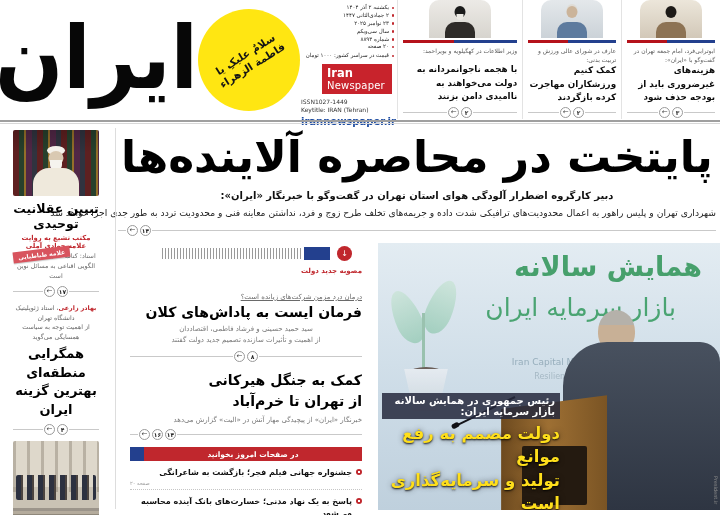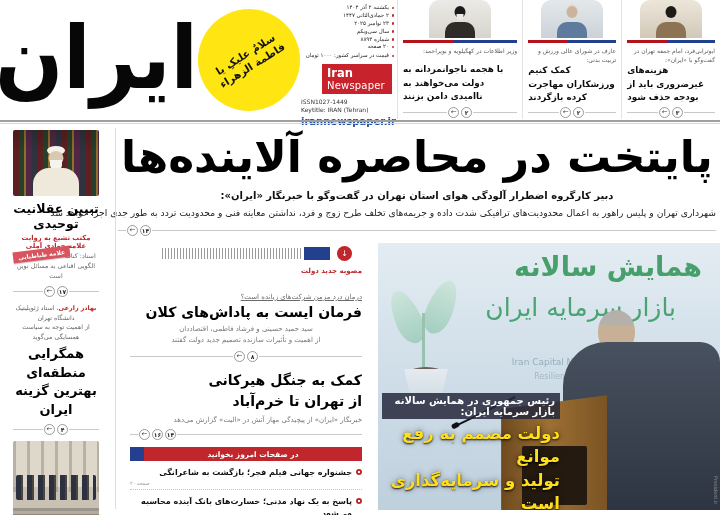--- a/index.html
+++ b/index.html
@@ -31,21 +31,21 @@
   .bphoto.b1{background:linear-gradient(180deg,#e4e8eb,#cbd2d8);}
   .bphoto.b2{background:linear-gradient(180deg,#eceae6,#d7d4ce);}
   .fig-head{position:absolute;left:50%;transform:translateX(-50%);top:6px;width:11px;height:12px;border-radius:50%;}
   .fig-body{position:absolute;left:50%;transform:translateX(-50%);bottom:0;width:30px;height:16px;border-radius:10px 10px 0 0;}
   .b0 .fig-head{background:#1d1a17;}  .b0 .fig-body{background:#8d7354;}
   .b1 .fig-head{background:#cbb49a;box-shadow:0 -2px 0 #dfdcd6;} .b1 .fig-body{background:#5e7b9e;}
   .b2 .fig-head{background:#1b1b1b;} .b2 .fig-body{background:#2e2b28;}
   .fig-beard{position:absolute;left:50%;transform:translateX(-50%);top:14px;width:7px;height:6px;border-radius:0 0 4px 4px;background:#eceae4;}
   .bbar{height:3px;margin-top:2px;background:linear-gradient(to left,#23408e 0 55%,#b5121b 55% 100%);}
   .bkicker{font-size:6px;color:#5a5a5a;line-height:1.5;margin-top:3px;min-height:17px;text-align:right;}
-  .bhead{font-size:8.8px;font-weight:bold;line-height:1.55;text-align:left;color:#0d0d0d;flex:1;}
+  .bhead{font-size:8.8px;font-weight:bold;line-height:1.55;text-align:right;color:#0d0d0d;flex:1;}
 
   .pager{display:flex;align-items:center;height:13px;}
   .pager .ln{flex:1;height:0;border-top:1px solid #c9c9c9;}
   .pager .ln.short{flex:0 0 8px;}
   .pgc{flex:none;width:11px;height:11px;border:1px solid #9a9a9a;border-radius:50%;box-sizing:border-box;
        font-size:6px;line-height:9px;text-align:center;color:#222;background:#fff;margin:0 1px;font-weight:bold;}
   .pgc.arrow{font-size:7px;color:#444;font-weight:normal;}
 
   .toprule{position:absolute;top:120px;left:0;right:0;}
   .toprule .r1{height:2px;background:#9f9f9f;}

